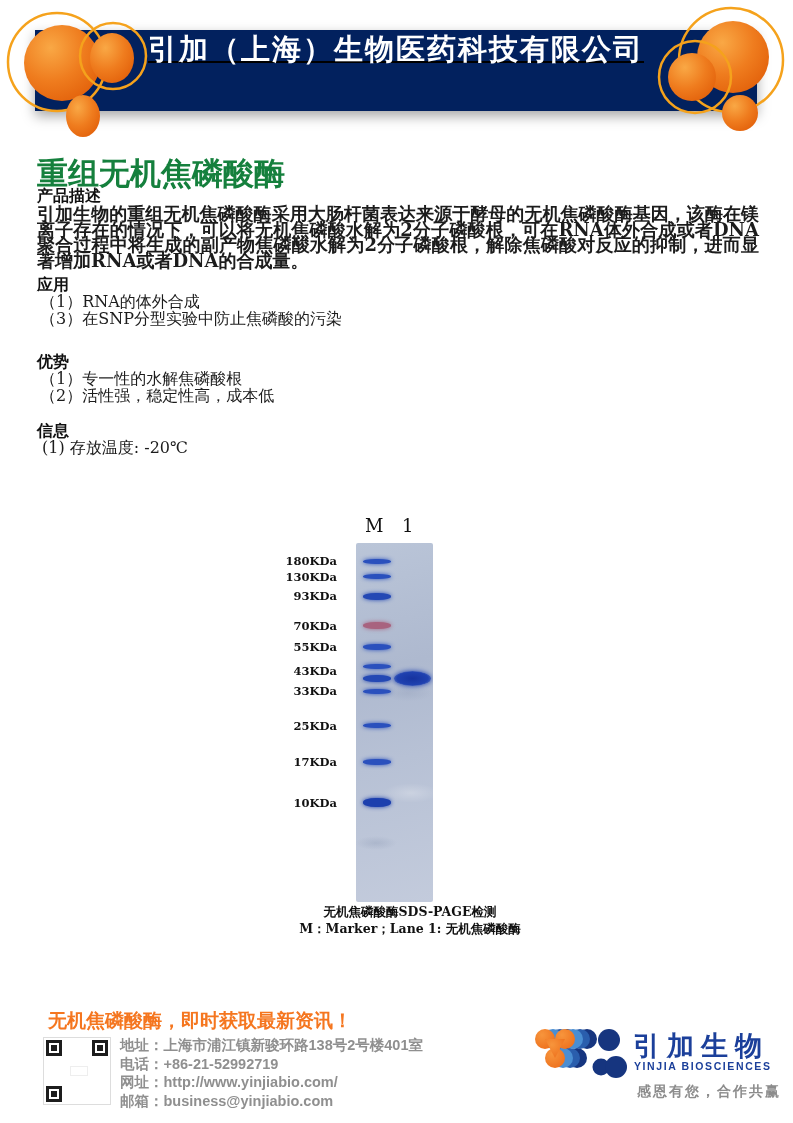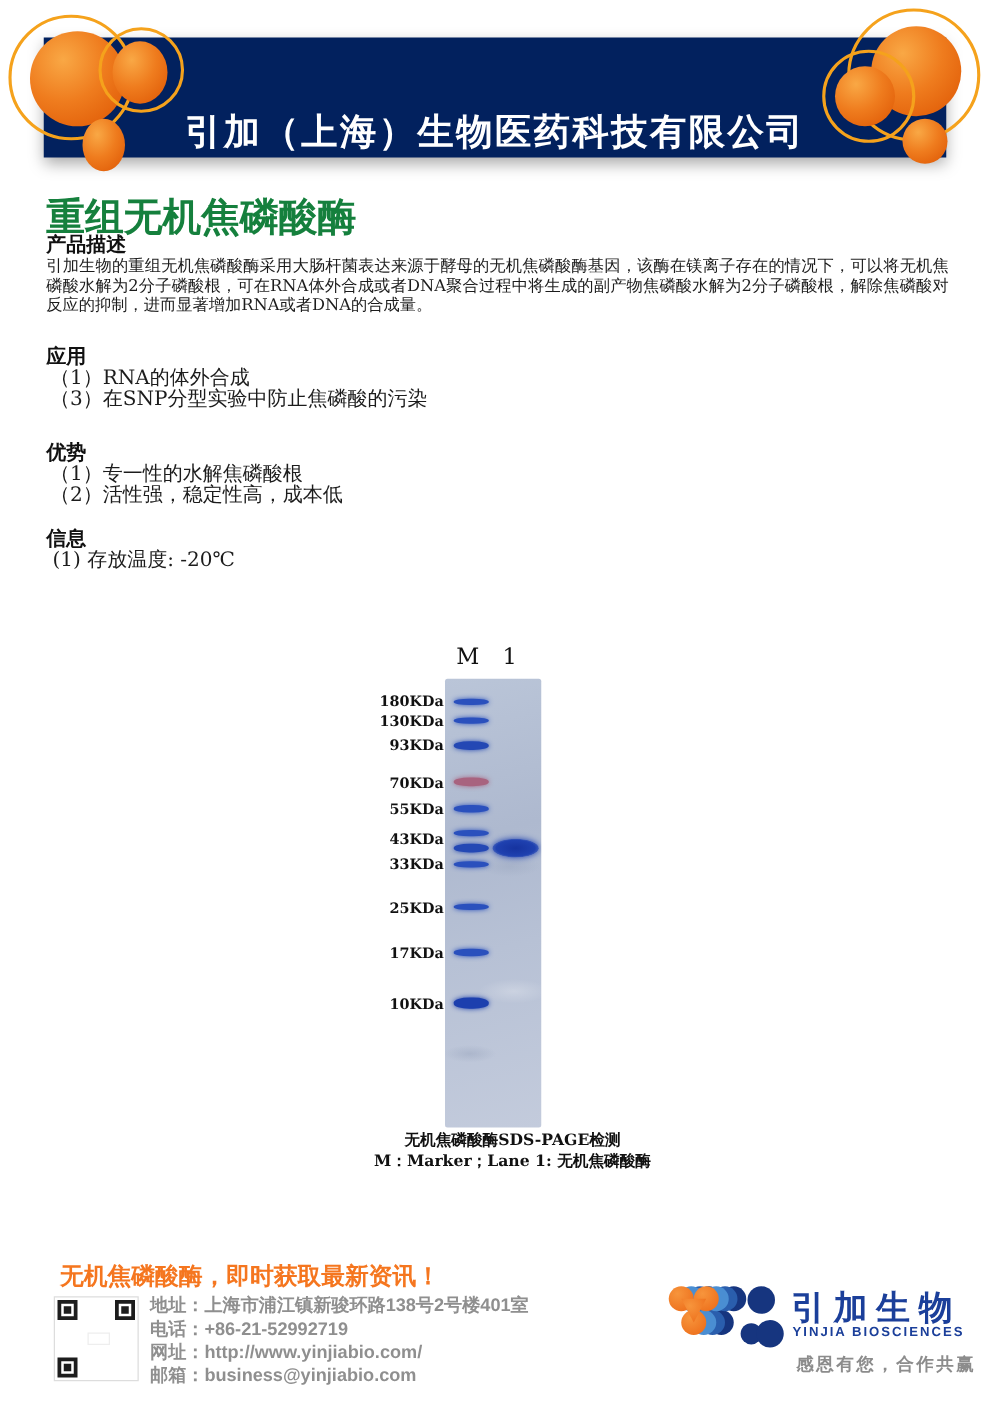--- a/index.html
+++ b/index.html
@@ -7,47 +7,49 @@
   body {
     width: 793px; height: 1123px;
     position: relative;
     overflow: hidden;
     font-family: "Liberation Sans", sans-serif;
   }
 
   
   .header-band {
     position: absolute; left: 35px; top: 30px;
-    width: 722px; height: 96px;
+    width: 722px; height: 81px;
     background: #02215e;
     box-shadow: 0 5px 12px rgba(0,0,0,0.35);
-    display: flex; align-items: flex-end; justify-content: center;
+    display: flex; align-items: flex-start; justify-content: center;
     z-index: 1;
+    text-decoration: underline;
   }
   .company-name {
     color: #ffffff; font-size: 29px; font-weight: bold;
     letter-spacing: 2px;
     font-family: "Liberation Sans", sans-serif;
   }
   .header-decor { position: absolute; left: 0; top: 0; z-index: 2; pointer-events: none; }
   .product-title {
     position: absolute; left: 37px; top: 153px;
     font-family: "DejaVu Serif", "Liberation Serif", serif;
     font-size: 31px; font-weight: bold; color: #15803d;
   }
   .sec-heading {
     position: absolute; left: 37px;
     font-family: "DejaVu Serif", "Liberation Serif", serif;
     font-size: 16px; font-weight: bold; color: #111;
   }
   .sec-body {
     position: absolute; left: 37px; width: 722px;
     font-family: "DejaVu Serif", "Liberation Serif", serif;
-    font-size: 13px; line-height: 15.6px; color: #1c1c1c;
+    font-size: 18px; line-height: 15.6px; color: #1c1c1c;
     text-align: justify;
+    font-weight: bold;
   }
   .sec-list {
     position: absolute; left: 40px;
     font-family: "DejaVu Serif", "Liberation Serif", serif;
     font-size: 16px; color: #1c1c1c;
     list-style: none;
   }
   .sec-list li { line-height: 16.6px; }
 
   
@@ -72,21 +74,21 @@
   }
   .band {
     position: absolute; left: 7px; width: 28px;
     border-radius: 45%;
   }
   .sample-band {
     position: absolute;
     border-radius: 50%;
   }
   .mw-label {
-    position: absolute; right: 438px; width: 120px;
+    position: absolute; right: 456px; width: 120px;
     text-align: right;
     font-family: "DejaVu Serif", "Liberation Serif", serif;
     font-size: 11.5px; font-weight: bold; color: #111;
   }
   .gel-caption {
     position: absolute; left: 250px; top: 903px; width: 320px;
     text-align: center;
     font-family: "DejaVu Serif", "Liberation Serif", serif;
     font-size: 12.5px; font-weight: bold; color: #111;
     line-height: 17px;

